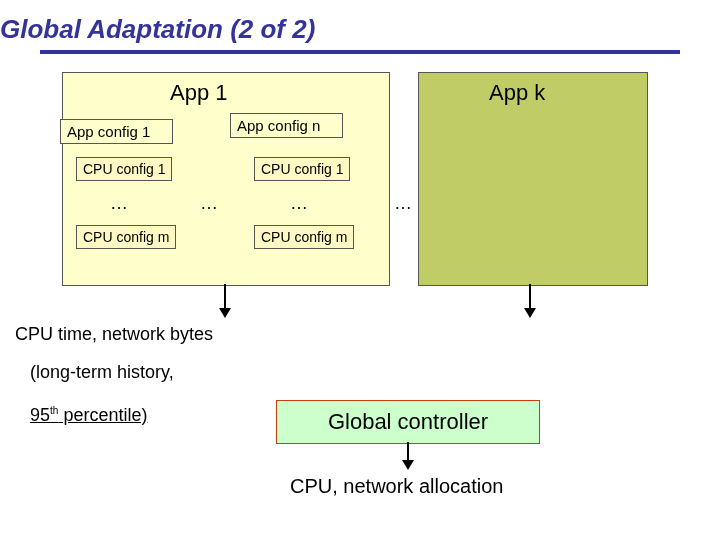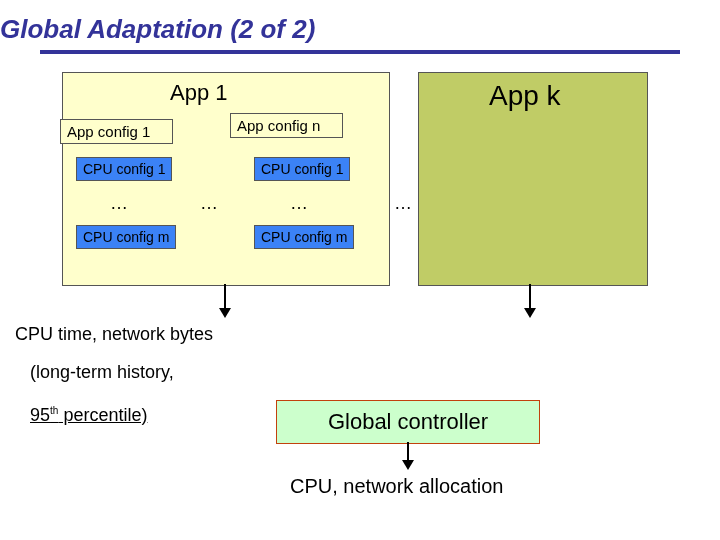--- a/index.html
+++ b/index.html
@@ -57,33 +57,33 @@
     top: 72px;
     width: 228px;
     height: 212px;
     background: #c0cc66;
     border: 1px solid #555;
   }
   .appk-label {
     position: absolute;
     left: 489px;
     top: 80px;
-    font-size: 28px;
+    font-size: 22px;
   }
   .appconfig {
     position: absolute;
     background: #ffffcc;
     border: 1px solid #555;
     font-size: 15px;
     padding: 3px 6px;
     white-space: nowrap;
   }
   .cpuconfig {
     position: absolute;
-    background: #3b82f6;
+    background: #fef9c3;
     border: 1px solid #555;
     font-size: 14px;
     padding: 3px 6px;
     white-space: nowrap;
   }
   .ellipsis {
     position: absolute;
     font-size: 18px;
   }
   .body-text {

